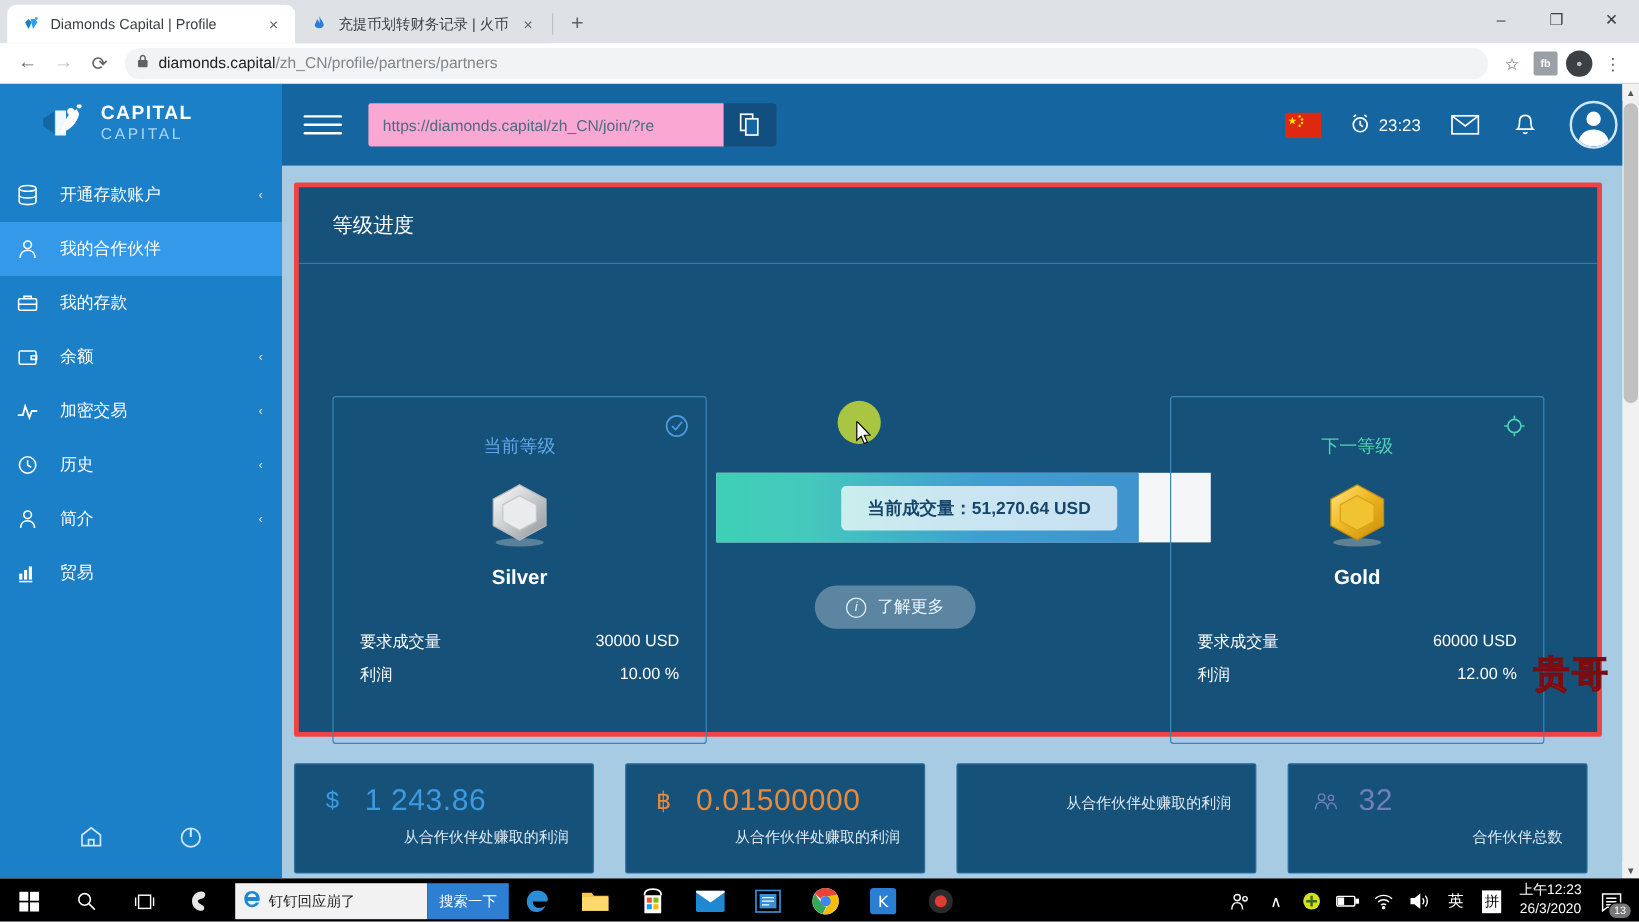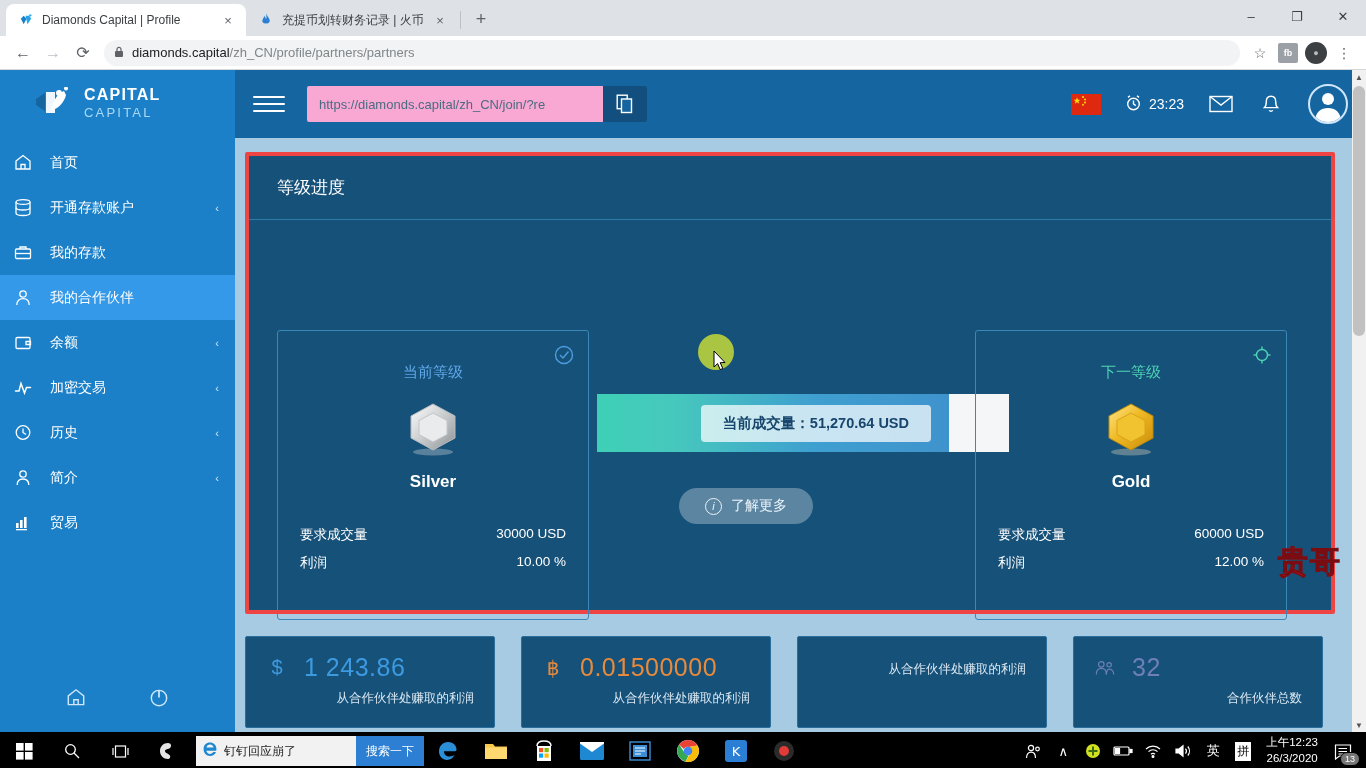--- a/index.html
+++ b/index.html
@@ -258,57 +258,47 @@
       <span class="brand-text">
         <span class="brand-l1">CAPITAL</span><br>
         <span class="brand-l2">CAPITAL</span>
       </span>
     </div>
 
     <div class="navlist">
       <div class="navitem">
         <span class="nav-ico">
             <svg width="20" height="19" viewBox="0 0 20 19" fill="none" stroke="#fff" stroke-width="1.3">
-              <path d="M3 8 L10 2.5 L17 8 V16 H3 Z"></path>
-              <path d="M8 16 V11.5 H12 V16"></path>
-            </svg>
-          </span>
-        <span class="nav-label">首页</span>
-        <span class="nav-chev"></span>
-      </div>
-      <div class="navitem">
-        <span class="nav-ico">
-            <svg width="20" height="19" viewBox="0 0 20 19" fill="none" stroke="#fff" stroke-width="1.3">
               <ellipse cx="10" cy="4" rx="7" ry="2.4"></ellipse>
               <path d="M3 4 V9.5 C3 11 6.2 12 10 12 S17 11 17 9.5 V4"></path>
               <path d="M3 9.5 V15 C3 16.5 6.2 17.5 10 17.5 S17 16.5 17 15 V9.5"></path>
             </svg>
           </span>
         <span class="nav-label">开通存款账户</span>
         <span class="nav-chev">‹</span>
+      </div>
+      <div class="navitem active">
+        <span class="nav-ico">
+            <svg width="20" height="19" viewBox="0 0 20 19" fill="none" stroke="#fff" stroke-width="1.3">
+              <circle cx="10" cy="6" r="3.2"></circle>
+              <path d="M3.8 17 C3.8 12.8 6.5 10.6 10 10.6 S16.2 12.8 16.2 17"></path>
+            </svg>
+          </span>
+        <span class="nav-label">我的合作伙伴</span>
+        <span class="nav-chev"></span>
       </div>
       <div class="navitem">
         <span class="nav-ico">
             <svg width="20" height="19" viewBox="0 0 20 19" fill="none" stroke="#fff" stroke-width="1.3">
               <rect x="2.5" y="6" width="15" height="9.5" rx="1.2"></rect>
               <path d="M7 6 V4 H13 V6"></path>
               <path d="M2.5 10.5 H17.5"></path>
             </svg>
           </span>
         <span class="nav-label">我的存款</span>
-        <span class="nav-chev"></span>
-      </div>
-      <div class="navitem active">
-        <span class="nav-ico">
-            <svg width="20" height="19" viewBox="0 0 20 19" fill="none" stroke="#fff" stroke-width="1.3">
-              <circle cx="10" cy="6" r="3.2"></circle>
-              <path d="M3.8 17 C3.8 12.8 6.5 10.6 10 10.6 S16.2 12.8 16.2 17"></path>
-            </svg>
-          </span>
-        <span class="nav-label">我的合作伙伴</span>
         <span class="nav-chev"></span>
       </div>
       <div class="navitem">
         <span class="nav-ico">
             <svg width="20" height="19" viewBox="0 0 20 19" fill="none" stroke="#fff" stroke-width="1.3">
               <rect x="3" y="4.5" width="14" height="11" rx="1.2"></rect>
               <path d="M13 8.5 H17.5 V11.5 H13 Z"></path>
             </svg>
           </span>
         <span class="nav-label">余额</span>

